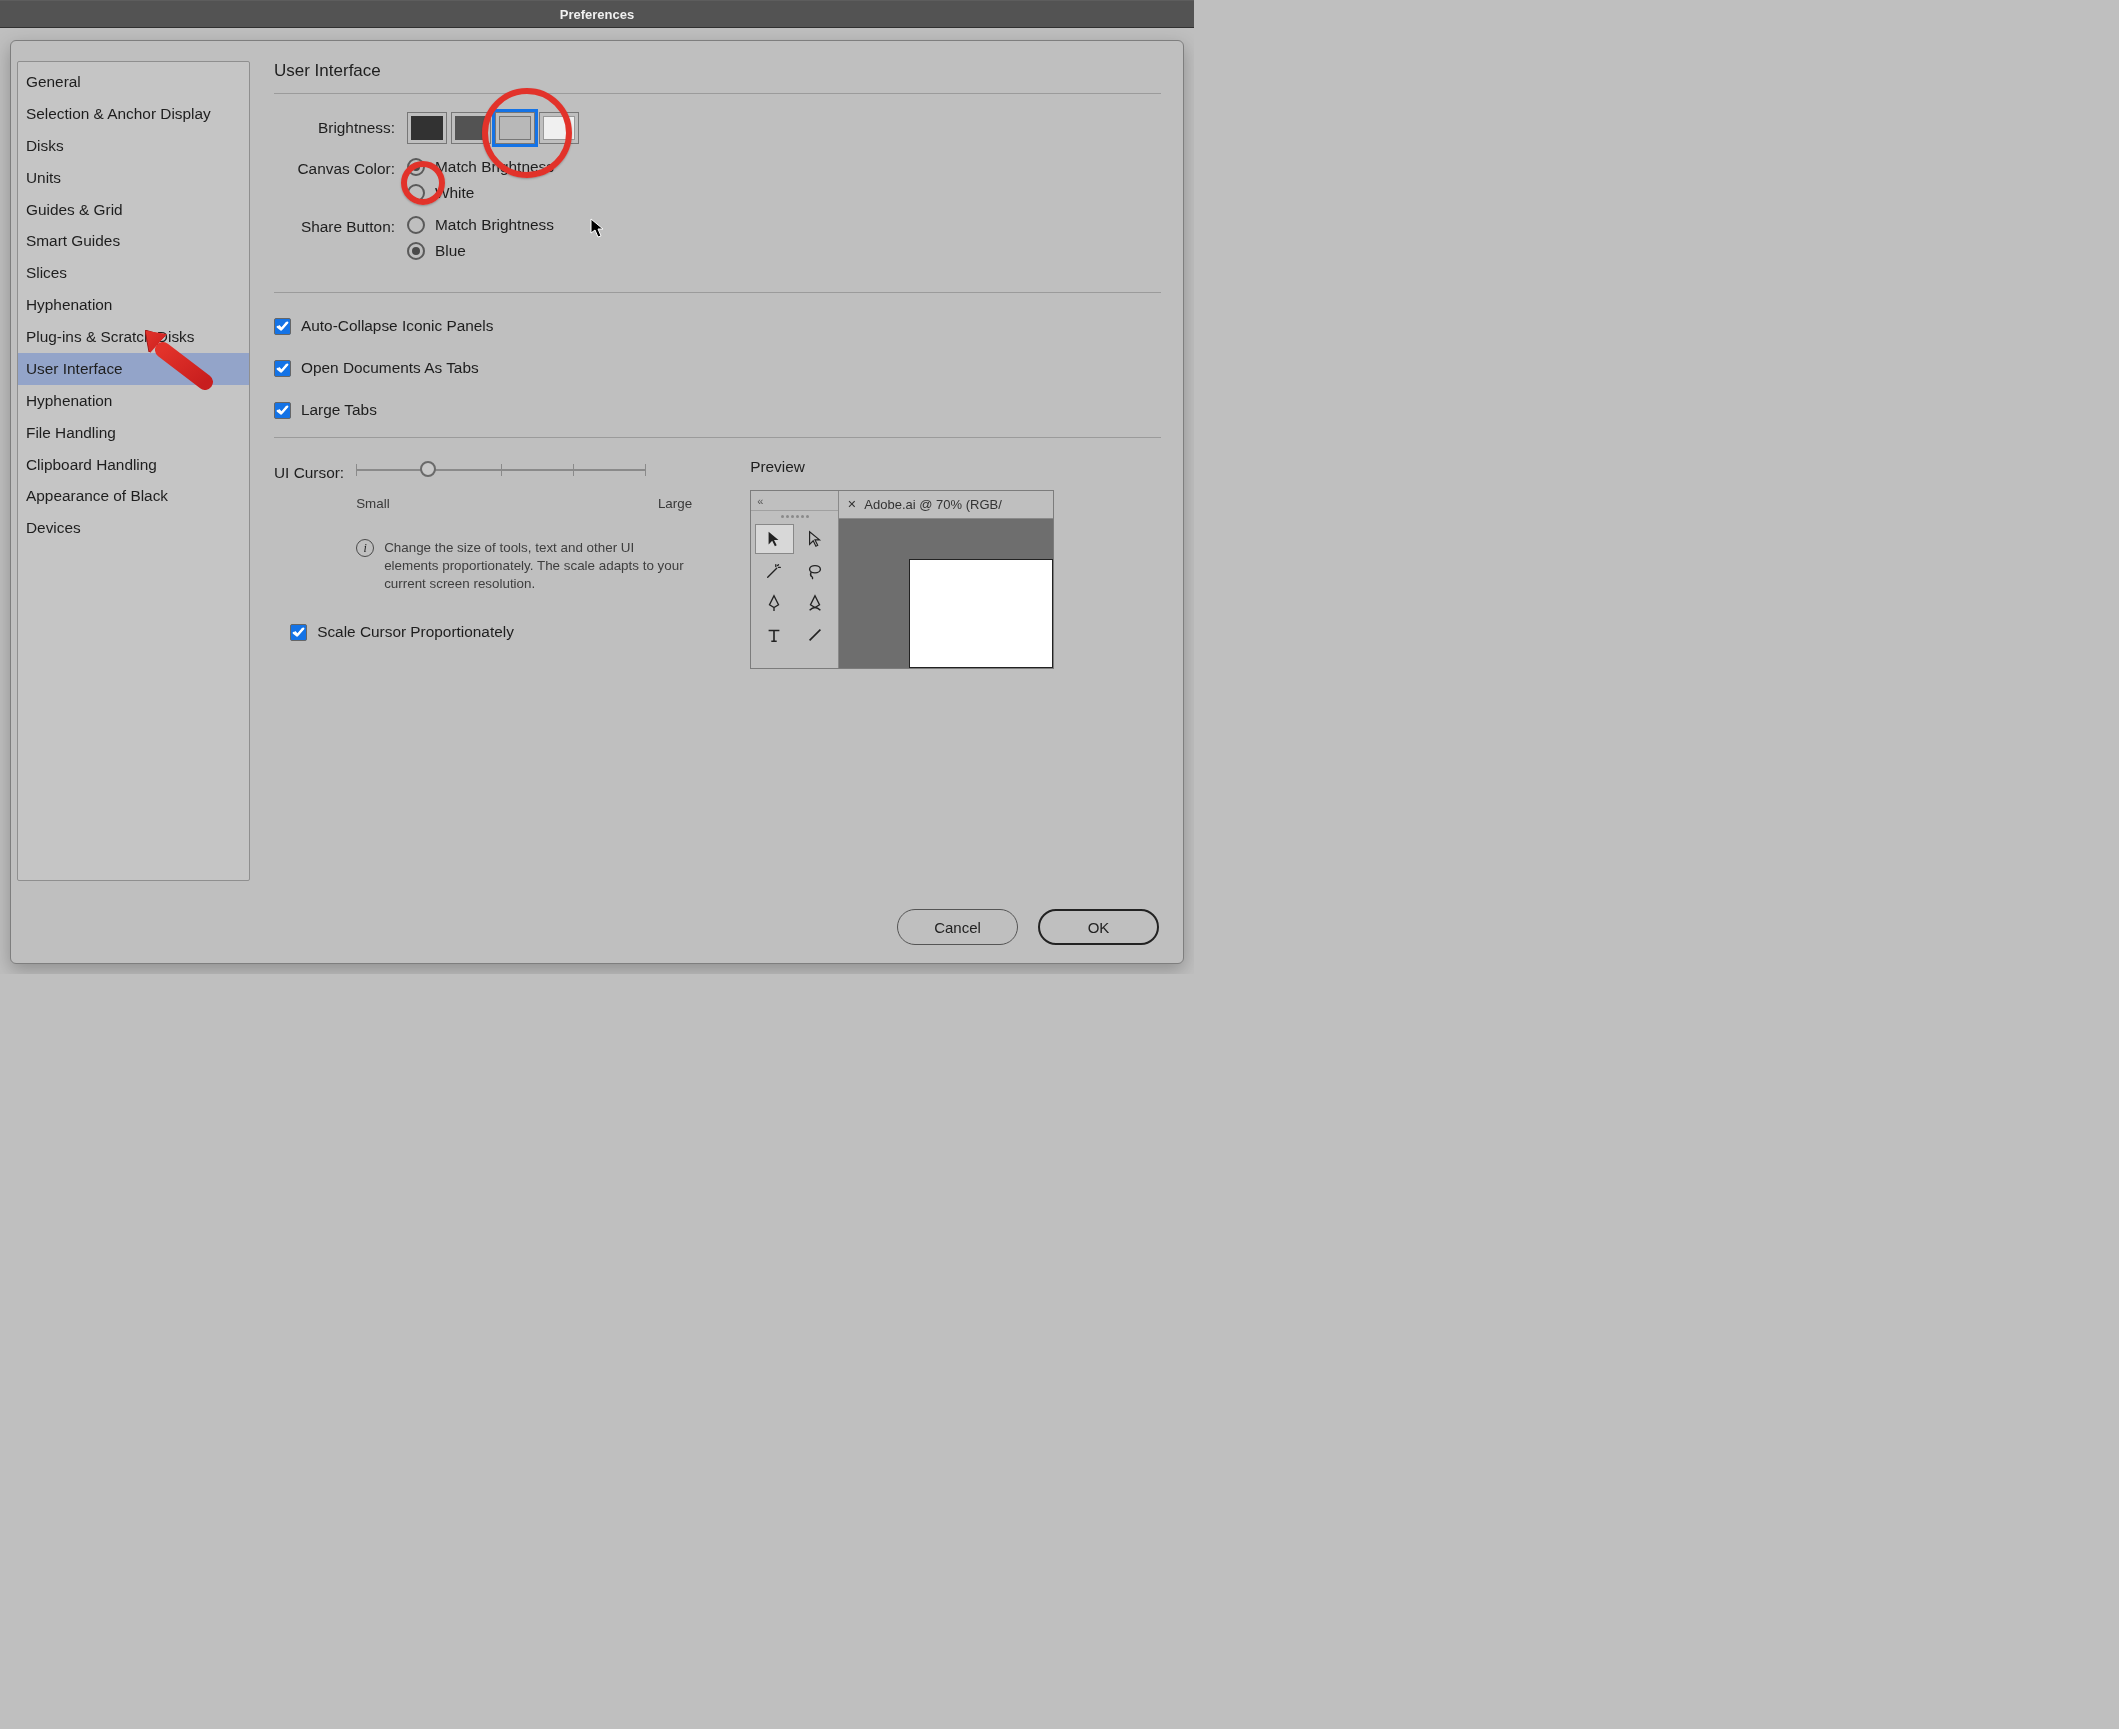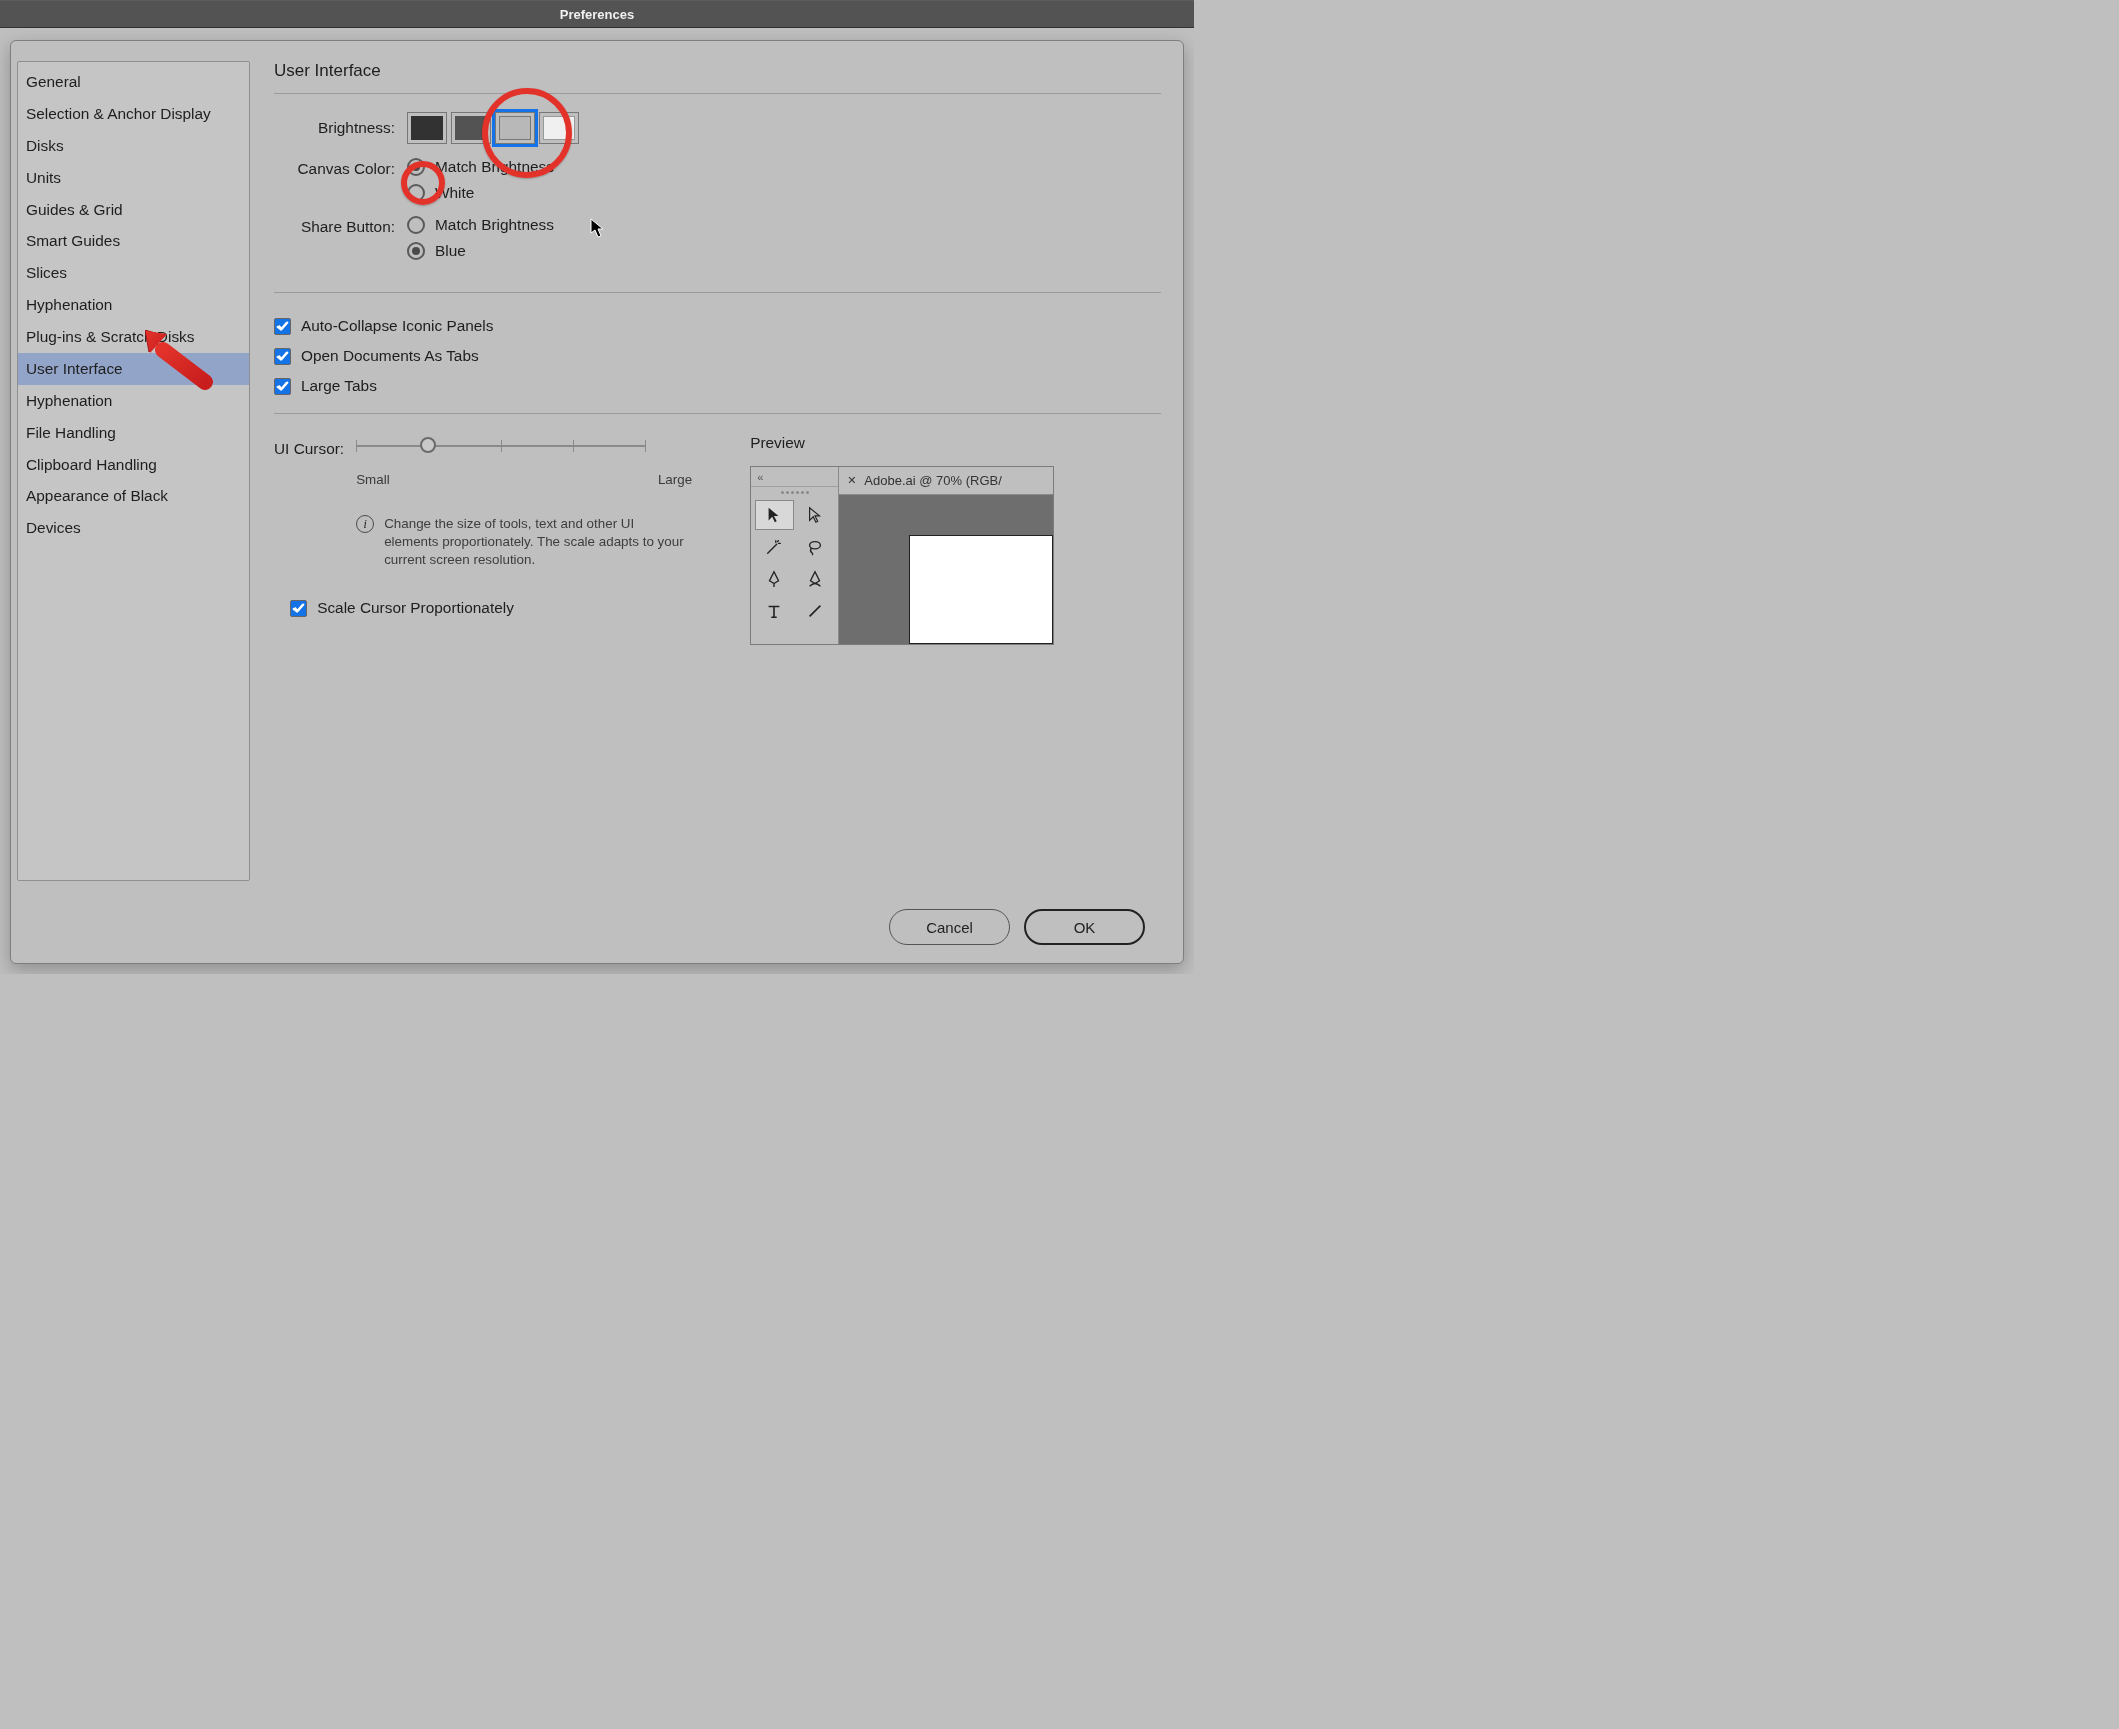--- a/index.html
+++ b/index.html
@@ -35,21 +35,21 @@
   .radio-col { display: flex; flex-direction: column; gap: 8px; }
   .radio, .check { display: flex; align-items: center; gap: 10px; }
   .radio-dot { width: 18px; height: 18px; border-radius: 50%; border: 2px solid #5a5a5a; position: relative; flex: none; }
   .radio-dot.on::after { content: ""; position: absolute; inset: 3px; border-radius: 50%; background: #4a4a4a; }
 
   .check-box { width: 17px; height: 17px; border: 1px solid #666; border-radius: 2px; background: #1473e6; position: relative; flex: none; }
   .check-box::after { content: ""; position: absolute; left: 3px; top: 7px; width: 4px; height: 2px; background: #fff; transform: rotate(45deg); }
   .check-box::before { content: ""; position: absolute; left: 5px; top: 3px; width: 8px; height: 2px; background: #fff; transform: rotate(-50deg); transform-origin: left top; top:9px; left:6px; }
   .check-box svg { position:absolute; inset:0; }
 
-  .checks { display: flex; flex-direction: column; gap: 12px; margin-top: 4px; }
+  .checks { display: flex; flex-direction: column; gap: 24px; margin-top: 4px; }
 
   .scaling-row { display: flex; gap: 18px; align-items: flex-start; }
   .slider-area { display: flex; flex-direction: column; gap: 16px; margin-top:4px; }
   .slider { position: relative; width: 289px; height: 16px; }
   .track { position: absolute; left: 0; right: 0; top: 7px; height: 2px; background: #8a8a8a; }
   .tick { position: absolute; top: 2px; width: 1px; height: 12px; background: #8a8a8a; }
   .knob { position: absolute; top: -1px; width: 16px; height: 16px; border-radius: 50%; background: #c9c9c9; border: 2px solid #6a6a6a; transform: translateX(-50%); }
   .slider-labels { display: flex; justify-content: space-between; font-size: 13.4px; color: #3a3a3a; margin-top: 2px; }
 
   .info-row { display: flex; gap: 10px; align-items: flex-start; margin: 12px 0 14px 0; }
@@ -65,21 +65,21 @@
   .dots span { width:3px; height:3px; background:#8a8a8a; border-radius:50%; display:block; }
   .tool-grid { display:grid; grid-template-columns: 1fr 1fr; padding:4px; gap:2px; }
   .tool { height: 30px; display:flex; align-items:center; justify-content:center; border:1px solid transparent; }
   .tool.sel { background:#d8d8d8; border:1px solid #888; }
   .tool svg { width:18px; height:18px; }
   .doc-area { flex:1; display:flex; flex-direction:column; }
   .doc-tab { height: 28px; display:flex; align-items:center; gap:8px; padding:0 8px; font-size:13px; color:#333; border-bottom:1px solid #8a8a8a; }
   .canvas { flex:1; background:#6e6e6e; display:flex; align-items:flex-end; justify-content:flex-end; }
   .page { width: 144px; height: 109px; background:#fff; border:1px solid #222; margin:0; }
 
-  .footer { position: absolute; right: 38px; bottom: 18px; display: flex; gap: 14px; align-items: flex-end; }
+  .footer { position: absolute; right: 24px; bottom: 18px; display: flex; gap: 20px; align-items: flex-end; }
   .btn { min-width: 121px; height: 36px; border-radius: 18px; border: 1.5px solid #555; background: transparent; font-size: 15px; color:#222; display:flex; align-items:center; justify-content:center; cursor:default; }
   .btn.primary { border: 2.5px solid #222; }
 
   
   .anno-circle { position: absolute; border: 6px solid #e2322a; border-radius: 50%; pointer-events: none; box-shadow: 0 1px 2px rgba(0,0,0,.25); }
   .anno-arrow { position: absolute; pointer-events: none; }
 
   .cursor { position:absolute; pointer-events:none; }
 </style>
 </head>

